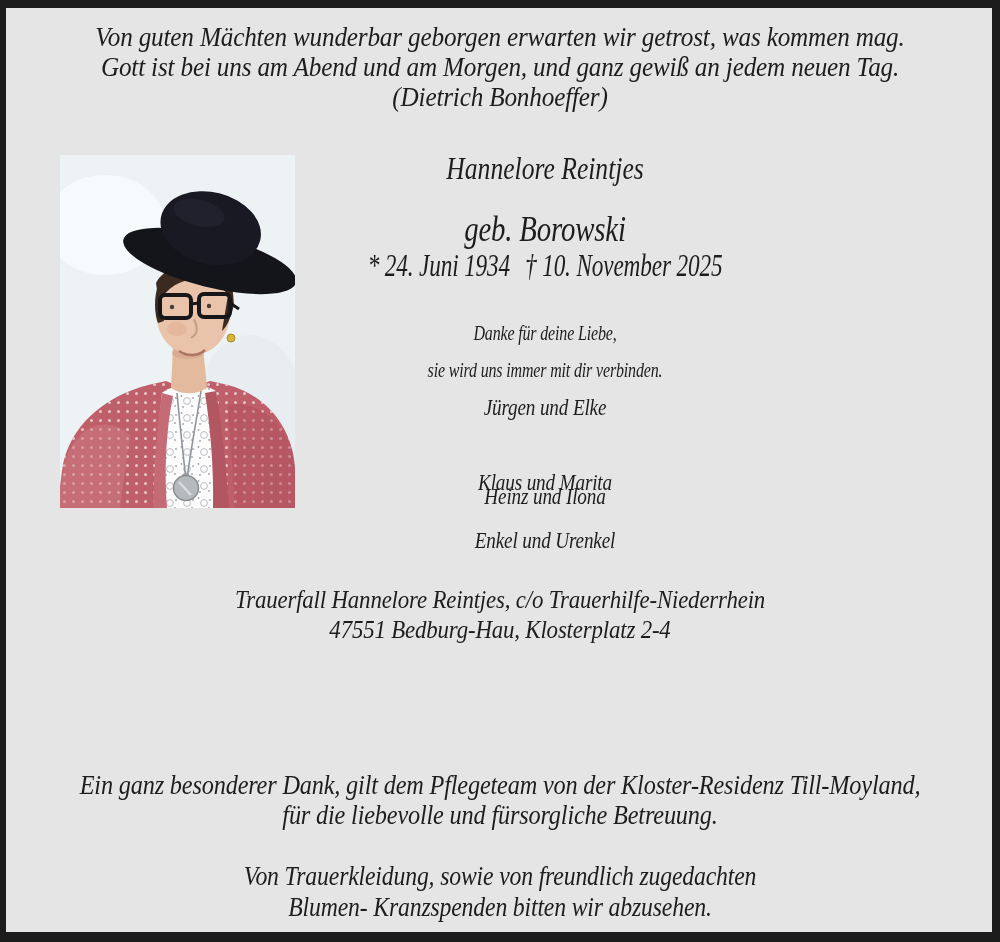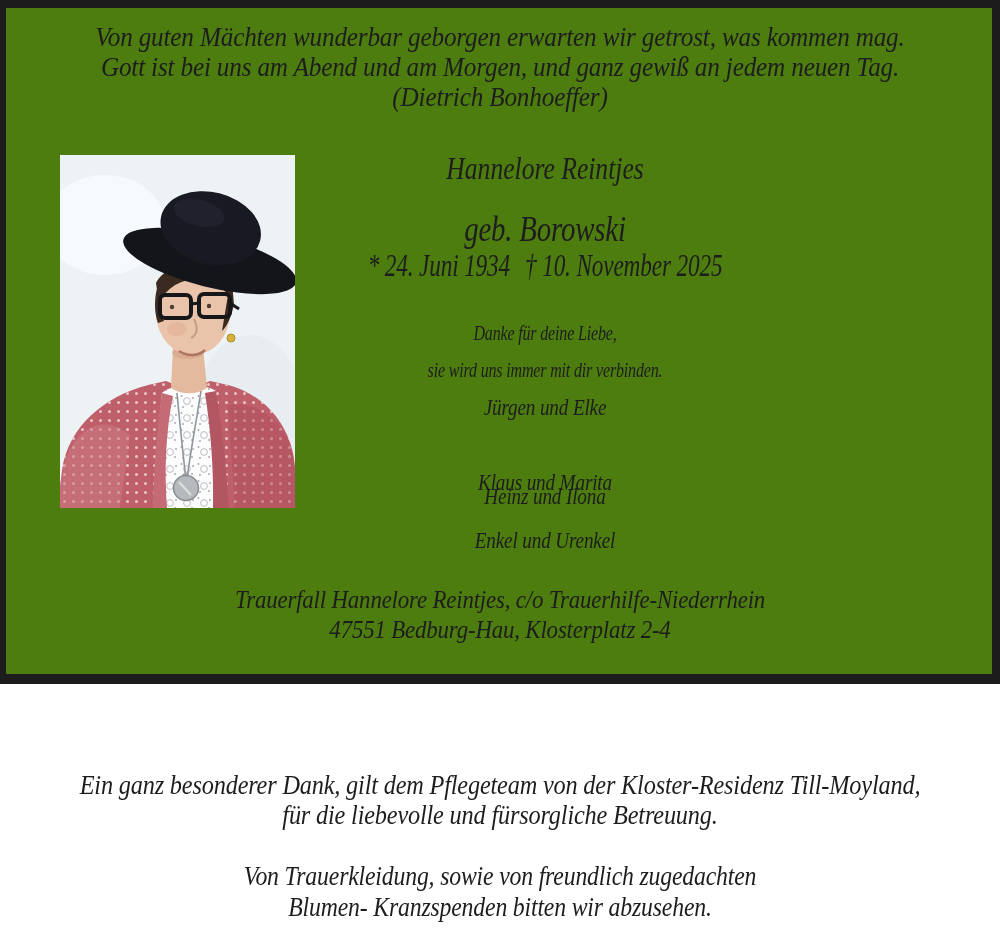--- a/index.html
+++ b/index.html
@@ -4,21 +4,21 @@
 <style>
   html, body {
     margin: 0; padding: 0;
     width: 1000px; height: 942px;
     background: #ffffff;
     overflow: hidden;
     font-family: "Liberation Serif", "DejaVu Serif", serif;
     font-style: italic;
     color: #1d1d1d;
   }
-  .page { position: relative; width: 1000px; height: 684px; background: #4d7c0f; }
+  .page { position: relative; width: 1000px; height: 942px; background: #e5e5e5; }
 
   .frame {
     position: absolute; inset: 0;
     border-style: solid; border-color: #1c1c1c;
     border-width: 8px 8px 10px 6px;
     box-sizing: border-box;
     pointer-events: none;
   }
 
   .block { position: absolute; text-align: center; }

